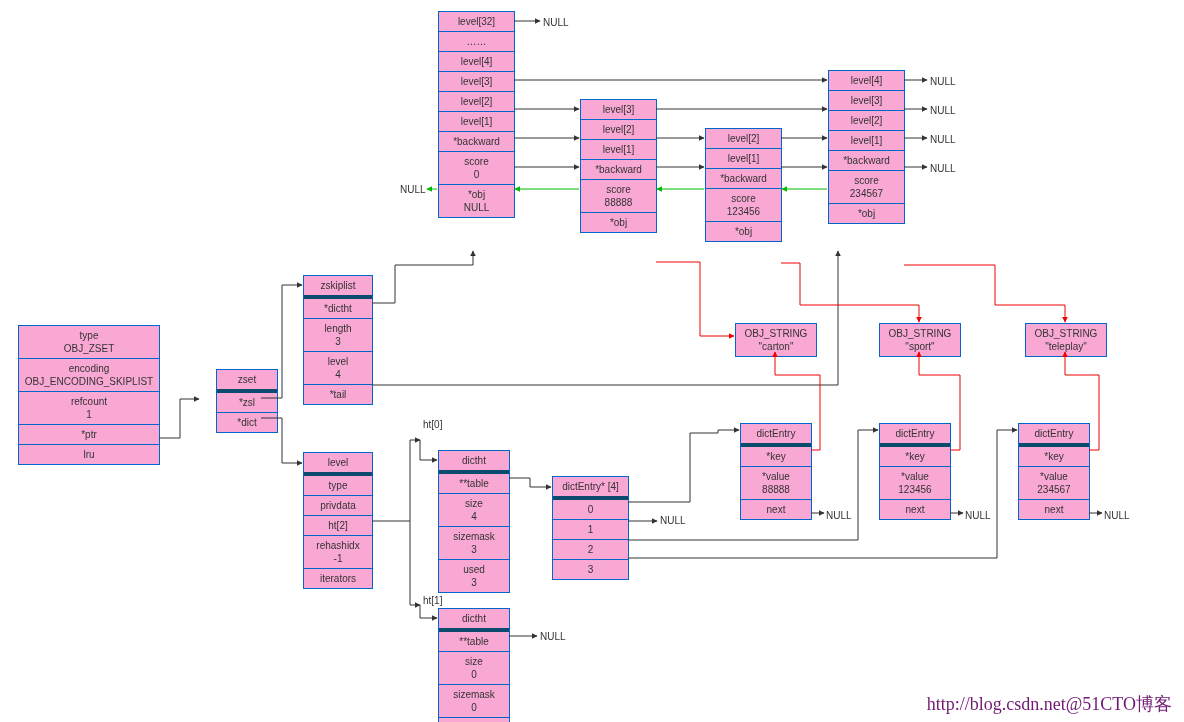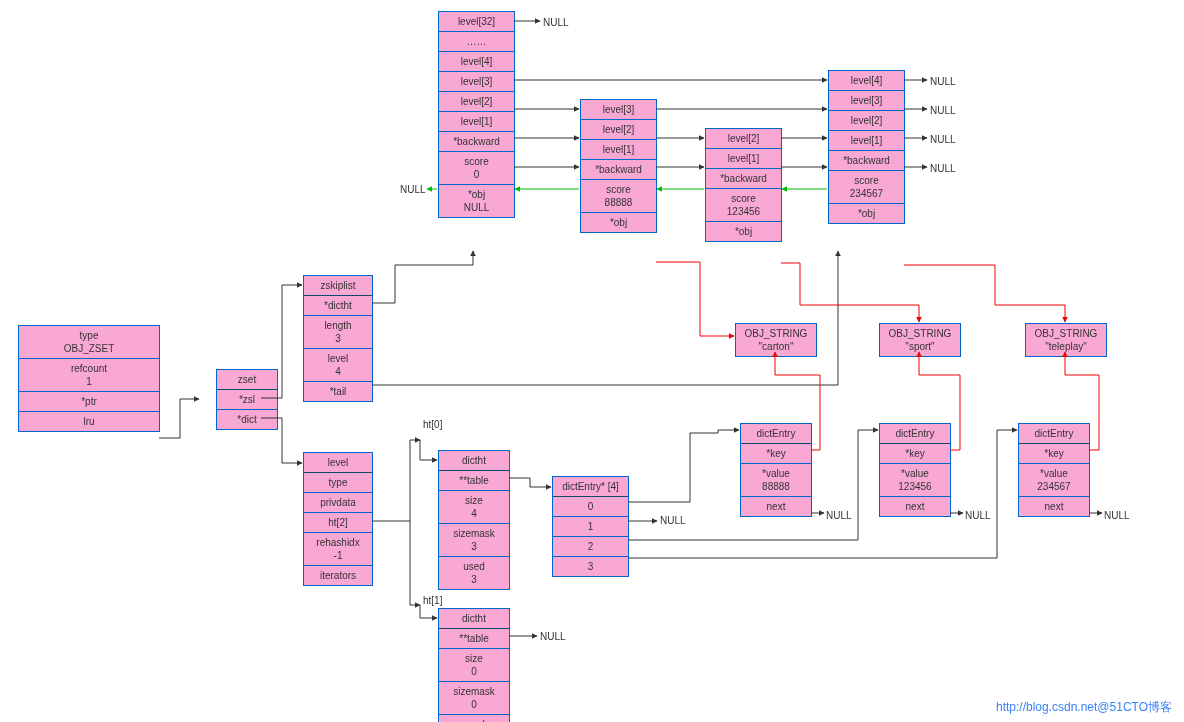--- a/index.html
+++ b/index.html
@@ -1,28 +1,29 @@
 <!DOCTYPE html>
 <html><head>
 <meta charset="utf-8">
 <style>
 body{margin:0;font-family:Arial,sans-serif;font-size:10px;color:#333;background:#fff;width:1184px;height:722px;position:relative}
 .box{position:absolute;border:1px solid #06c;background:#f9a8d4}
 .cell{border-bottom:1px solid #06c;text-align:center;padding:3px 4px;line-height:1.3}
 .cell:last-child{border-bottom:none}
-.hdr{border-bottom:1px solid #0c4a6e;text-align:center;padding:3px 4px;line-height:1.3}
+.hdr{border-bottom:4px solid #0c4a6e;text-align:center;padding:3px 4px;line-height:1.3}
 .lbl{position:absolute;font-size:10px;color:#333}
 svg{position:absolute;top:0;left:0;pointer-events:none}
-.watermark{position:absolute;bottom:6px;right:12px;font-size:12px;color:#3b82f6;font-family:Liberation Sans, sans-serif}
+.watermark{position:absolute;bottom:6px;right:12px;font-size:18px;color:#701a75;font-family:Liberation Serif, serif}
 </style>
 </head>
 <body>
 
 <div class="box" style="left:18px;top:325px;width:140px">
 <div class="cell">type<br>OBJ_ZSET</div>
+<div class="cell">encoding<br>OBJ_ENCODING_SKIPLIST</div>
 <div class="cell">refcount<br>1</div>
 <div class="cell">*ptr</div>
 <div class="cell">lru</div>
 </div>
 
 <div class="box" style="left:216px;top:369px;width:60px">
 <div class="hdr">zset</div>
 <div class="cell">*zsl</div>
 <div class="cell">*dict</div>
 </div>

